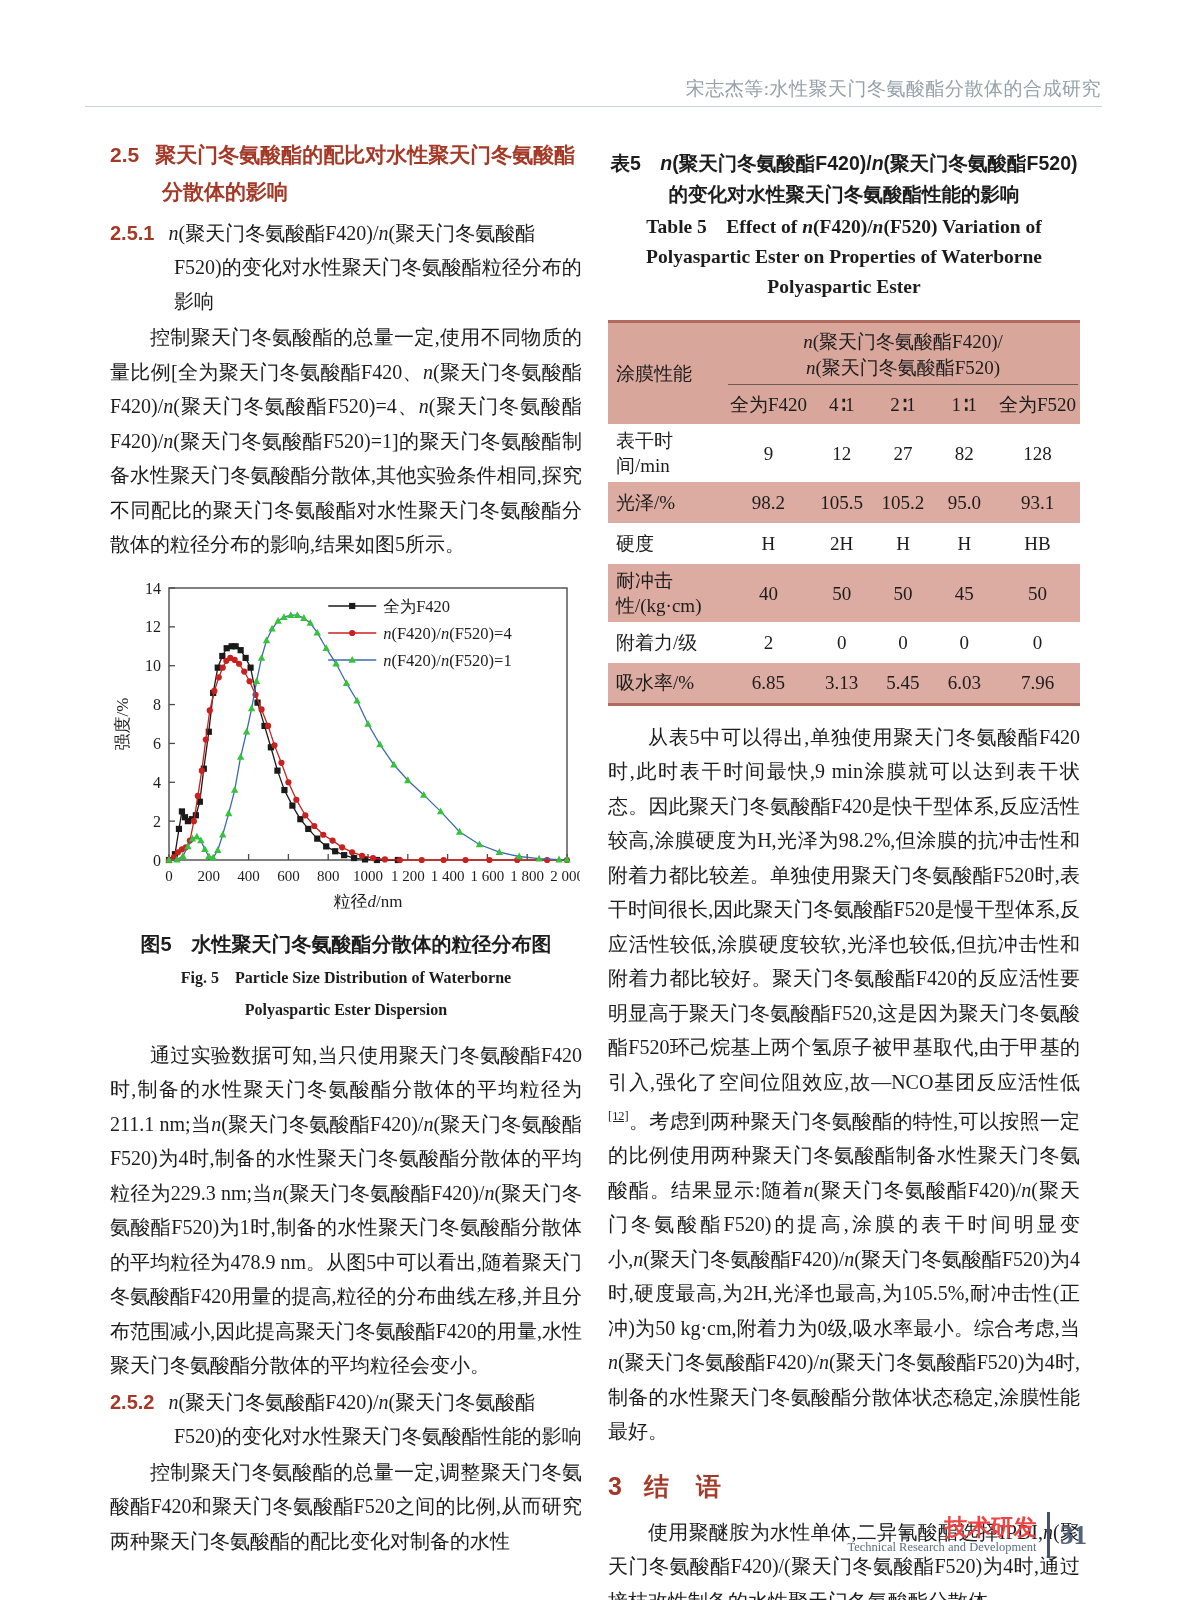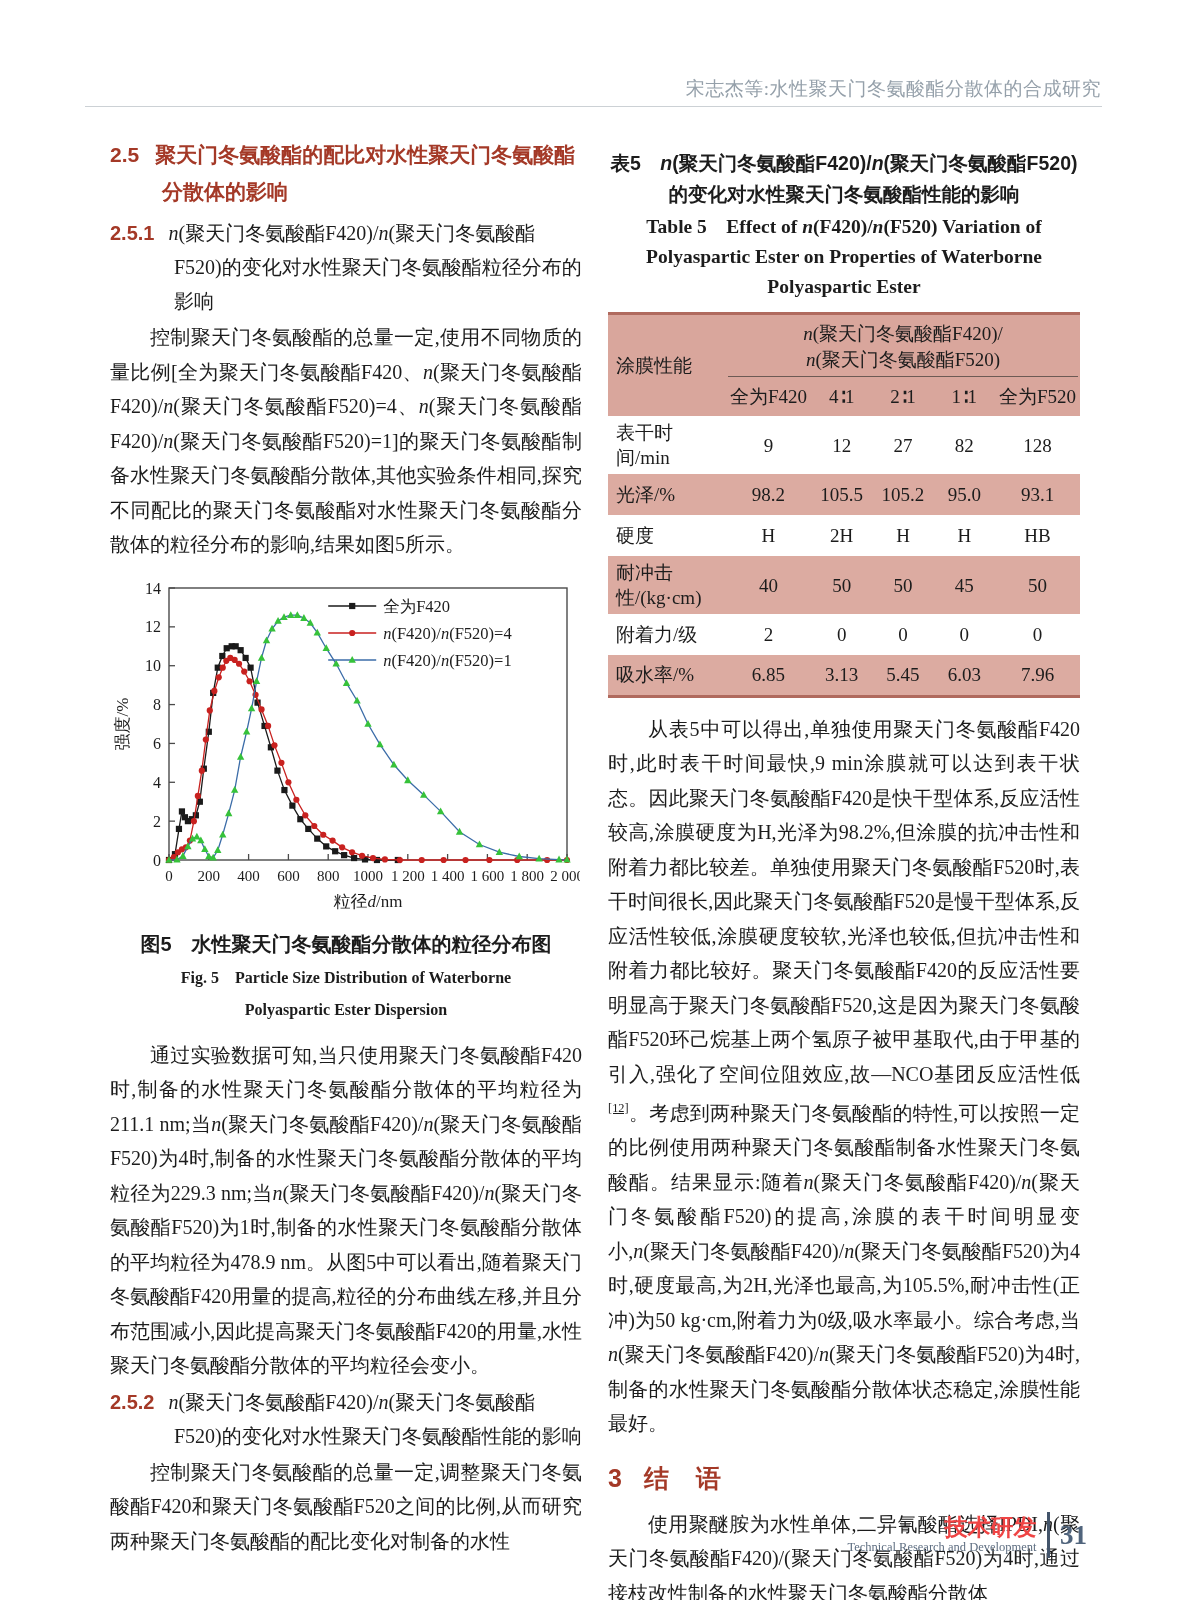--- a/index.html
+++ b/index.html
@@ -42,21 +42,21 @@
     text-align:center;line-height:32px;margin-top:4px;
   }
   .fig-caption-en{
     font-weight:bold;font-size:16px;text-align:center;line-height:32px;margin:2px 30px 12px 30px;
   }
   
   .tbl-caption-cn{
     font-family:"Liberation Sans","DejaVu Sans",sans-serif;font-weight:bold;font-size:19.5px;
     text-align:center;line-height:31px;margin:18px 0 0 0;
   }
-  .tbl-caption-en{font-weight:bold;font-size:19.5px;text-align:center;line-height:30px;margin:2px 34px 10px 34px;}
+  .tbl-caption-en{font-weight:bold;font-size:19.5px;text-align:center;line-height:30px;margin:2px 34px 18px 34px;}
   
   table.props{
     width:100%;border-collapse:collapse;font-size:19px;
     border-top:3.5px solid #b06a5e;border-bottom:3px solid #b06a5e;
   }
   table.props th,table.props td{font-weight:normal;vertical-align:middle;padding:4px 2px;}
   thead.pink th{background:#d9a69c;}
   .corner-th{text-align:left;padding-left:8px !important;width:25%;}
   .group-th .group-inner{
     border-bottom:1.4px solid #6d5a54;padding:2px 6px 3px 6px;line-height:26px;text-align:center;

